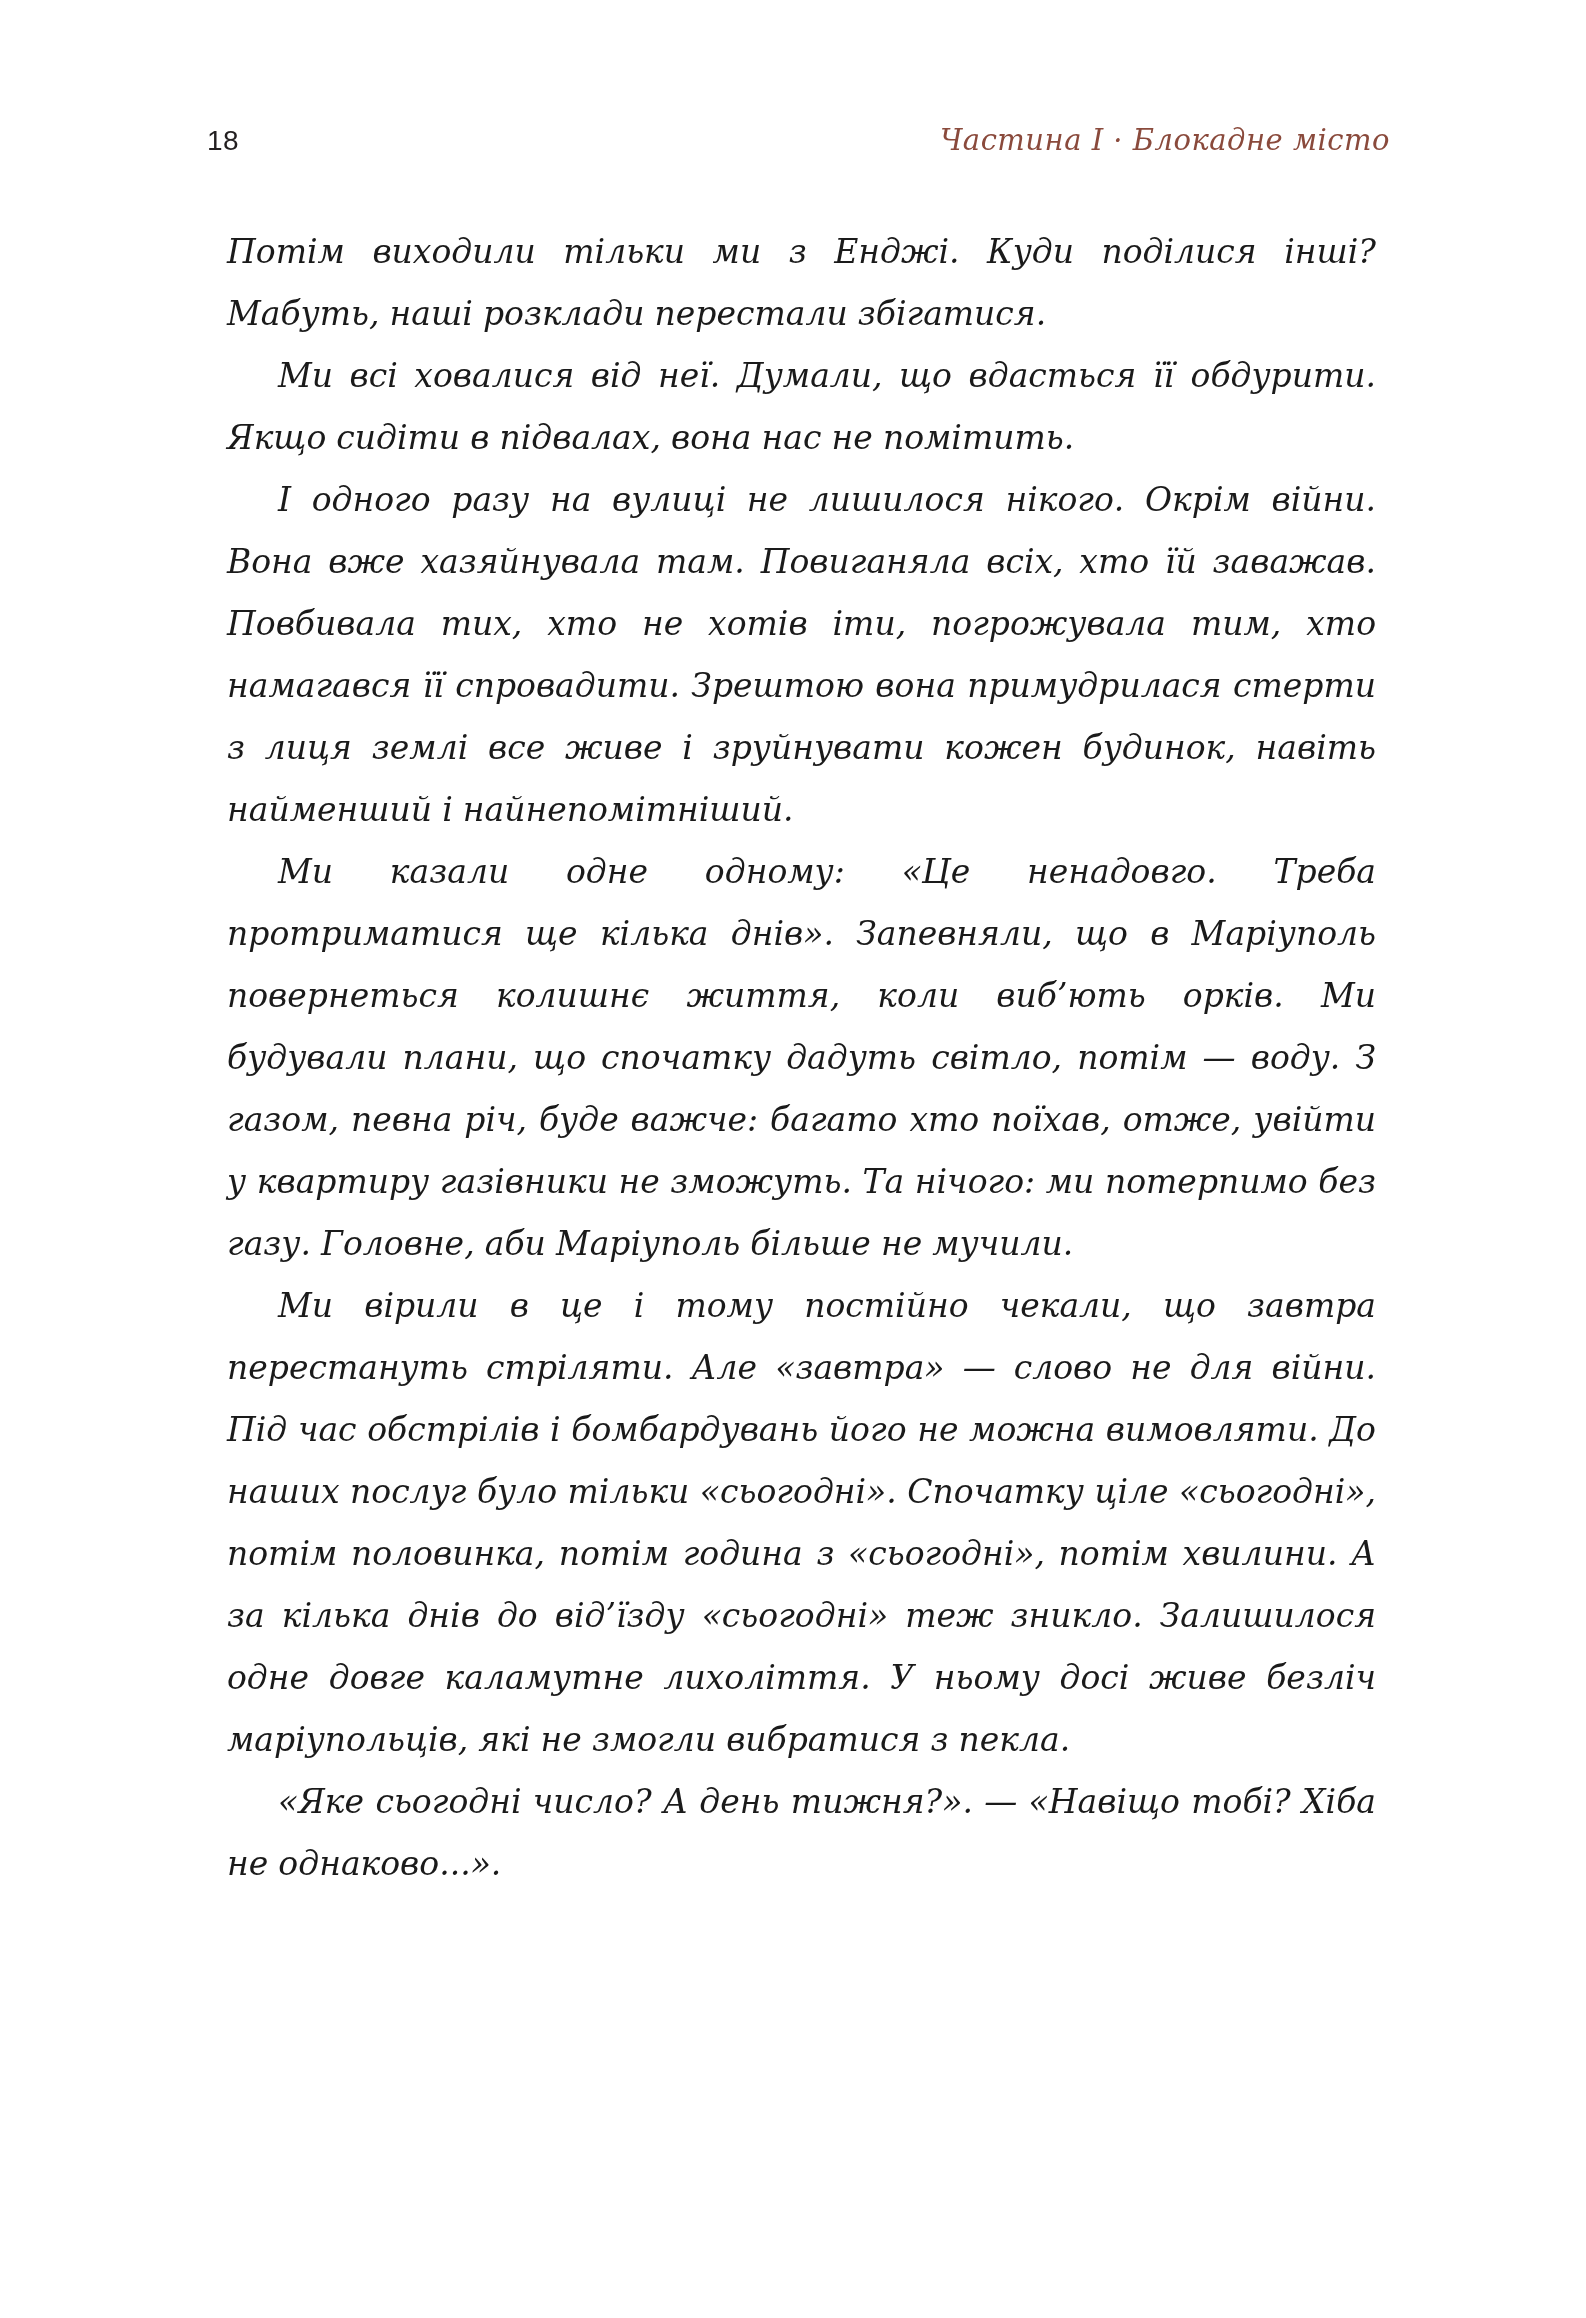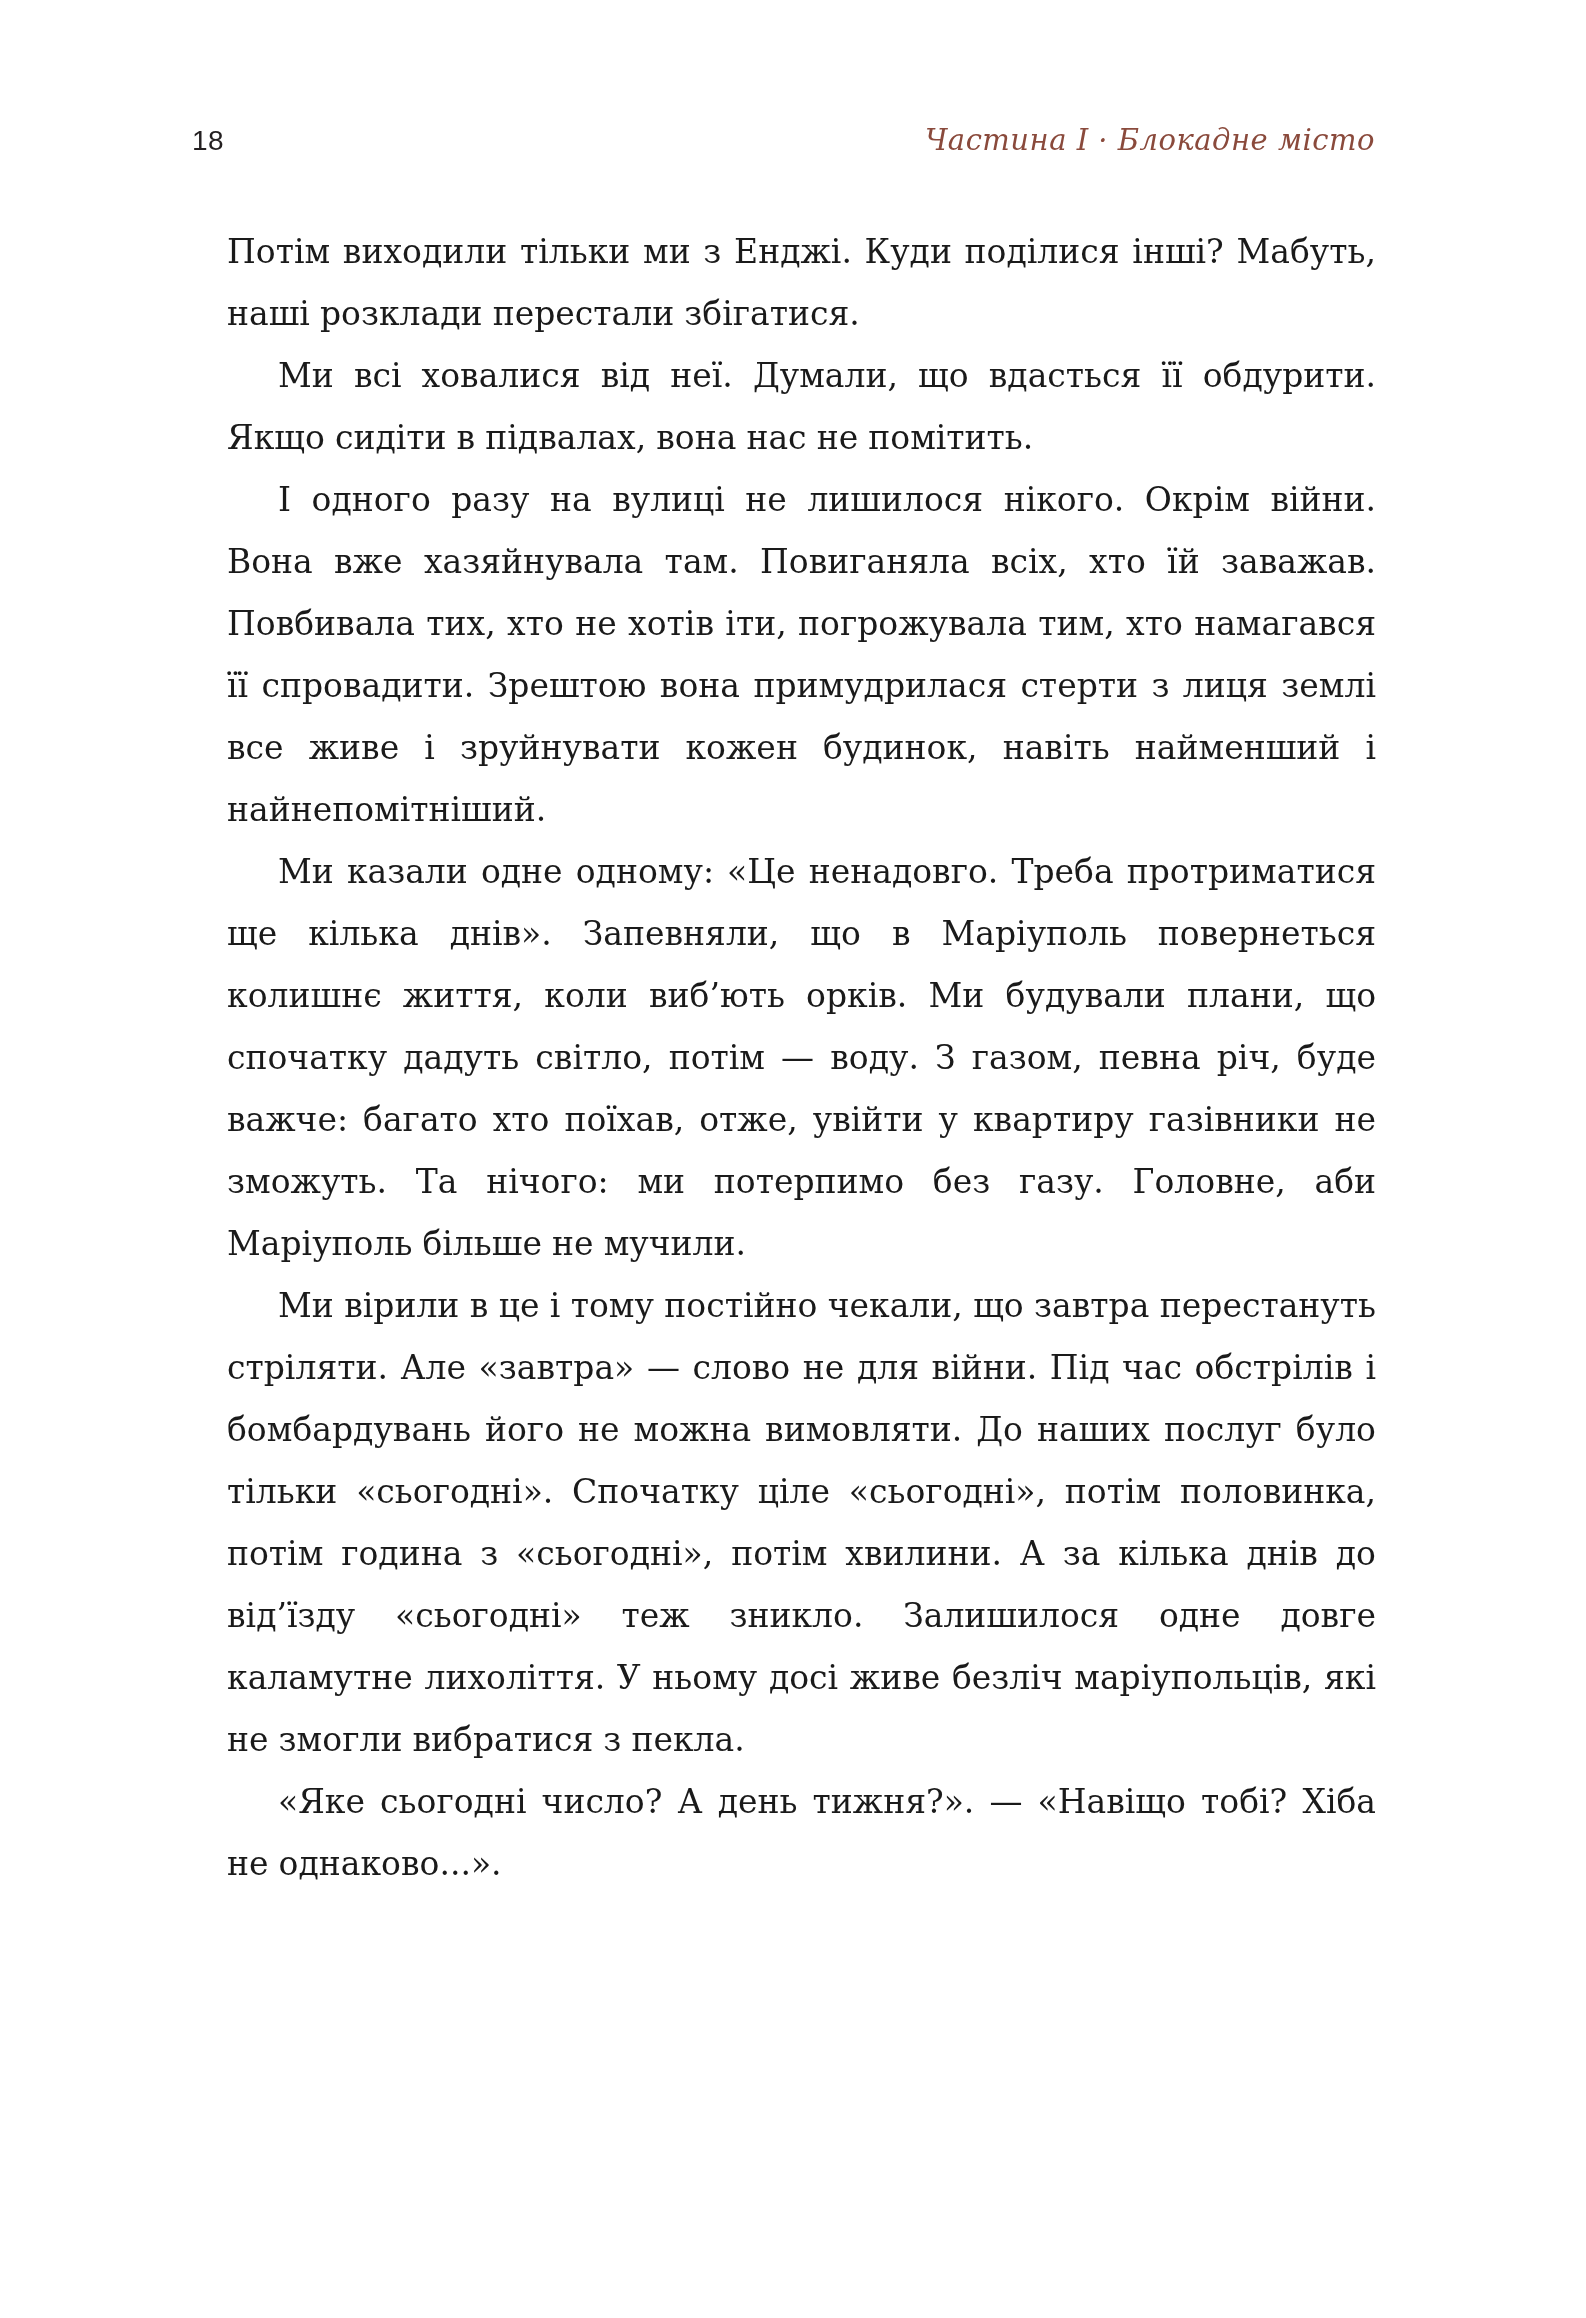--- a/index.html
+++ b/index.html
@@ -16,21 +16,21 @@
     margin: 0 auto;
     background: #ffffff;
     box-sizing: border-box;
     overflow: hidden;
   }
 
   
   .running-head {
     position: absolute;
     top: 126px;
-    left: 192px;
+    left: 207px;
     width: 1183px;
     height: 50px;
     display: flex;
     align-items: baseline;
     justify-content: space-between;
   }
 
   .folio {
     font-family: "Liberation Sans", "DejaVu Sans", sans-serif;
     font-size: 28px;
@@ -49,20 +49,21 @@
     letter-spacing: 0.5px;
     white-space: nowrap;
   }
 
   
   .text-block {
     position: absolute;
     top: 221px;
     left: 227px;
     width: 1149px;
+    font-style: italic;
   }
 
   .para {
     margin: 0;
     font-family: "DejaVu Serif", "Liberation Serif", serif;
     font-size: 33px;
     line-height: 62px;
     color: #1a1a1a;
     text-align: justify;
     text-align-last: left;

